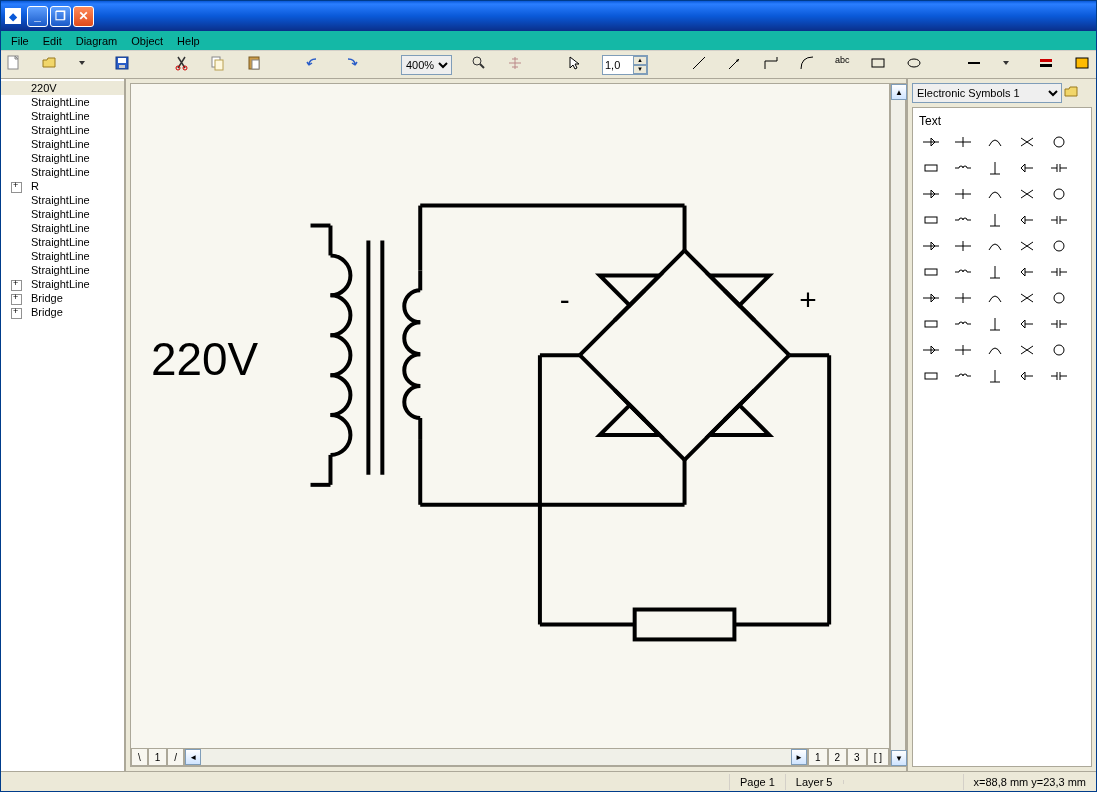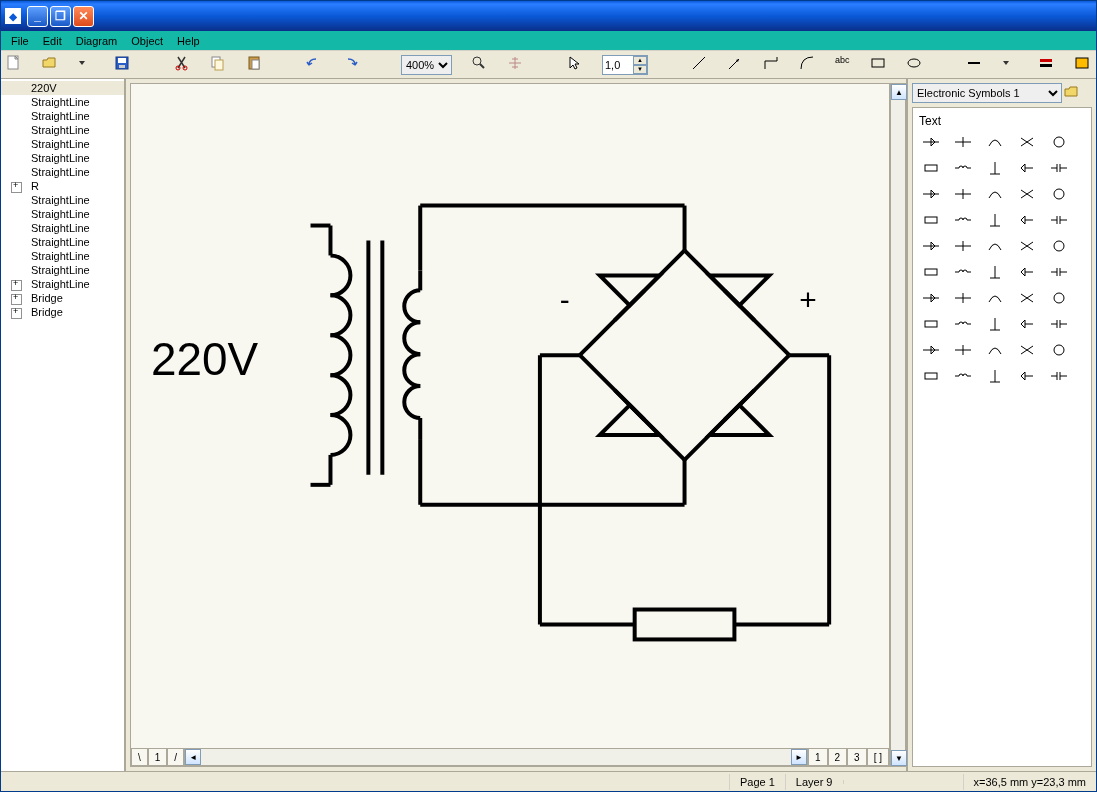--- a/index.html
+++ b/index.html
@@ -775,16 +775,16 @@
           </div>
         </div>
     </div>
   </div>
 
 </div>
 
 <div class="statusbar">
   <div class="spacer"></div>
   <div class="cell">Page 1</div>
-  <div class="cell">Layer 9</div>
+  <div class="cell">Layer 5</div>
   <div class="cell" style="width:120px"></div>
-  <div class="cell">x=36,5 mm  y=23,3 mm</div>
+  <div class="cell">x=88,8 mm  y=23,3 mm</div>
 </div>
 
 </body></html>

